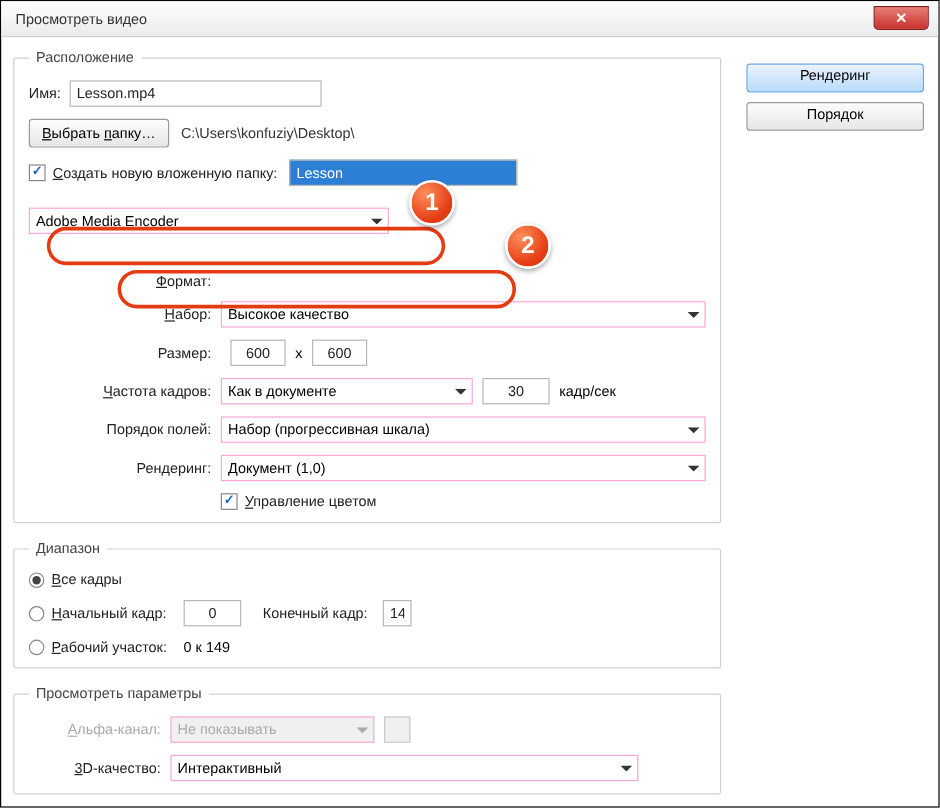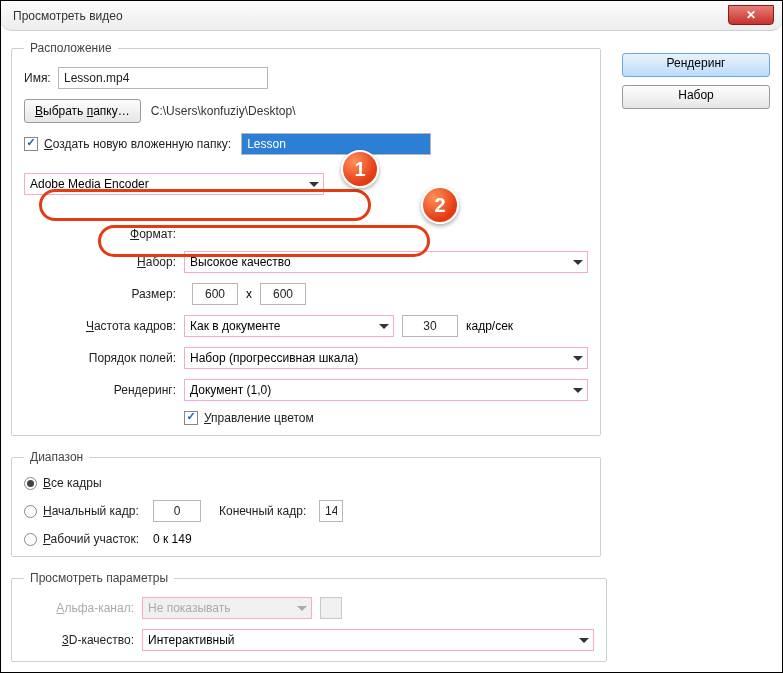--- a/index.html
+++ b/index.html
@@ -1,18 +1,18 @@
 <!DOCTYPE html>
 <html><head>
 <meta charset="utf-8">
 <style>
 * { box-sizing: border-box; font-family: "Segoe UI", Tahoma, sans-serif; font-size: 12px; }
 html, body { margin: 0; padding: 0; }
 body { background: #fff; width: 783px; height: 673px; border: 1px solid #000; position: relative; overflow: hidden; }
-.titlebar { height: 30px; background: linear-gradient(#fdfdfd,#ececec); border-bottom: 1px solid #d0d0d0; display: flex; align-items: center; padding: 0 12px; position: relative; border-radius: 10px; }
+.titlebar { height: 30px; background: linear-gradient(#fdfdfd,#ececec); border-bottom: 1px solid #d0d0d0; display: flex; align-items: center; padding: 0 12px; position: relative; }
 .titlebar .title { color: #333; }
 .titlebar .close { position: absolute; right: 8px; top: 4px; width: 46px; height: 20px; background: linear-gradient(#e67f76,#c9302c); border: 1px solid #8b1a1a; border-radius: 0 0 4px 4px; display: flex; align-items: center; justify-content: center; color: #fff; font-weight: bold; font-size: 13px; }
 .content { position: absolute; left: 10px; right: 10px; top: 40px; bottom: 10px; }
 .left-pane { position: absolute; left: 0; top: 0; width: 590px; bottom: 0; }
 .right-pane { position: absolute; right: 0; top: 12px; width: 150px; }
 fieldset { border: 1px solid #cfcfcf; border-radius: 2px; padding: 12px 12px 10px; margin: 0 0 14px 0; }
 legend { color: #444; padding: 0 6px; }
 .row { display: flex; align-items: center; margin-bottom: 10px; }
 .row:last-child { margin-bottom: 0; }
 label { color: #222; }
@@ -184,36 +184,36 @@
           <span class="arrow">
               <svg viewBox="0 0 10 5">
                 <polygon points="0,0 10,0 5,5" fill="#aaa"></polygon>
               </svg>
             </span>
         </div>
         <div class="sqbtn disabled"></div>
       </div>
       <div class="row">
         <label class="rlabel"><span class="u">3</span>D-качество:</label>
-        <div class="dropdown" style="width:452px">
+        <div class="dropdown" style="width:390px">
           <span>Интерактивный</span>
           <span class="arrow">
               <svg viewBox="0 0 10 5">
                 <polygon points="0,0 10,0 5,5" fill="#333"></polygon>
               </svg>
             </span>
         </div>
       </div>
     </fieldset>
 
   </div>
 
   <div class="right-pane">
     <span class="btn wide-btn primary"><span>Рендеринг</span></span>
-    <span class="btn wide-btn"><span>Набор</span></span>
+    <span class="btn wide-btn"><span>Порядок</span></span>
   </div>
 </div>
 
 <div class="hl" style="left:38px; top:188px; width:332px; height:32px;"></div>
 <div class="hl" style="left:97px; top:224px; width:332px; height:32px;"></div>
 
 <div class="callout" style="left:340px; top:149px;">1</div>
 <div class="callout" style="left:420px; top:185px;">2</div>
 
 </body></html>

